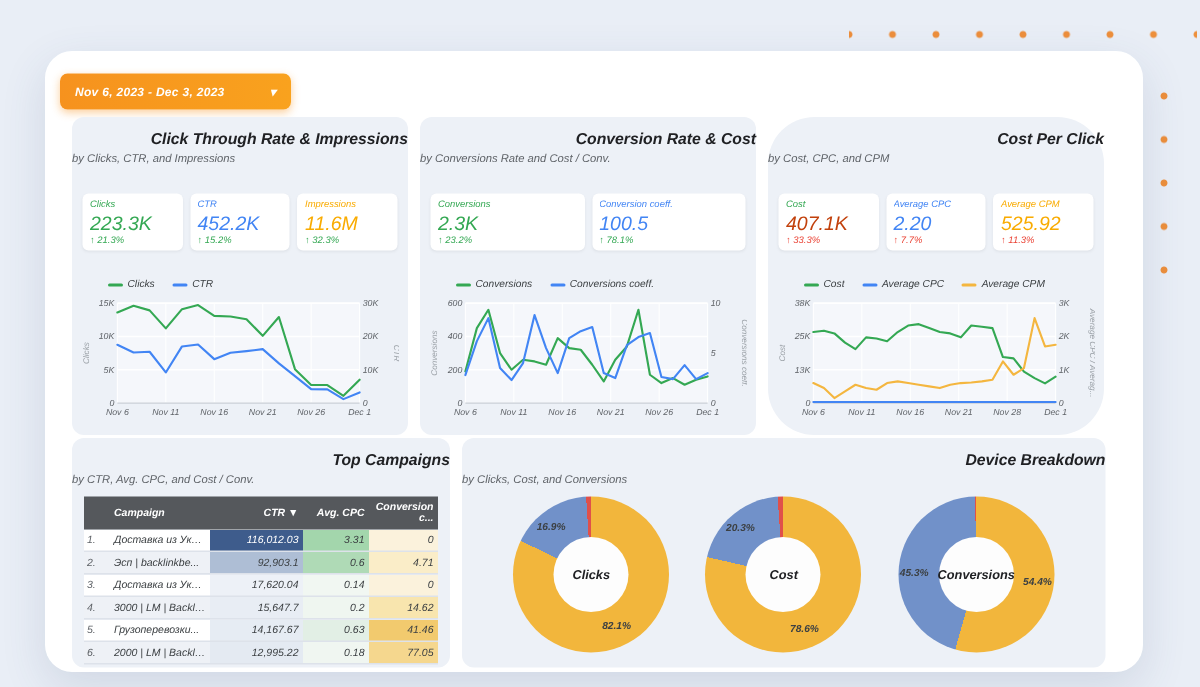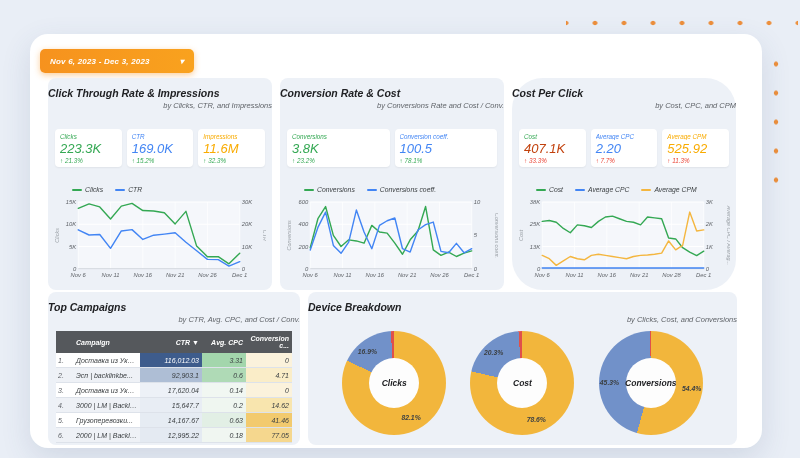--- a/index.html
+++ b/index.html
@@ -24,22 +24,22 @@
   .date-badge span { color:#fff; font-size:8px; font-weight:bold; letter-spacing:.2px; }
   .date-badge .caret { font-size:8px; }
 
   .panel { position:absolute; background:#edf1f7; border-radius:8px; }
   .p1 { left:18px;  top:44px; width:224px; height:212px; }
   .p2 { left:250px; top:44px; width:224px; height:212px; }
   .p3 { left:482px; top:44px; width:224px; height:212px;border-radius:31px; }
   .table-panel  { left:18px;  top:258px; width:252px; height:153px; }
   .device-panel { left:278px; top:258px; width:429px; height:153px; }
 
-  .panel h3 { text-align:left; font-size:10.5px; color:#202124; margin-top:9px; }
-  .panel .sub { text-align:right; font-size:7.5px; color:#5F6368; margin:2px 0 7px; }
+  .panel h3 { text-align:right; font-size:10.5px; color:#202124; margin-top:9px; }
+  .panel .sub { text-align:left; font-size:7.5px; color:#5F6368; margin:2px 0 7px; }
 
   .cards { display:flex; gap:5px; padding:12px 7px; }
   .score { flex:1; background:#fff; border-radius:4px; padding:4px 5px 3px;
     box-shadow:0 1px 2px rgba(0,0,0,.06); }
   .slabel { font-size:6.3px; white-space:nowrap; overflow:hidden; }
   .sval { font-size:13px; font-weight:500; margin-top:1px; }
   .sdelta { font-size:6.3px; margin-top:1px; }
 
   .chart { padding:5px 6px 0; }
   .legend { display:flex; gap:12px; margin:2px 0 0 18px; }
@@ -87,21 +87,21 @@
     <h3>Click Through Rate &amp; Impressions</h3>
     <p class="sub">by Clicks, CTR, and Impressions</p>
     <div class="cards">
         <div class="score">
          <div class="slabel" style="color:#34A853">Clicks</div>
          <div class="sval" style="color:#34A853">223.3K</div>
          <div class="sdelta" style="color:#34A853">↑ 21.3%</div>
        </div>
         <div class="score">
          <div class="slabel" style="color:#4285F4">CTR</div>
-         <div class="sval" style="color:#4285F4">169.0K</div>
+         <div class="sval" style="color:#4285F4">452.2K</div>
          <div class="sdelta" style="color:#34A853">↑ 15.2%</div>
        </div>
         <div class="score">
          <div class="slabel" style="color:#F9AB00">Impressions</div>
          <div class="sval" style="color:#F9AB00">11.6M</div>
          <div class="sdelta" style="color:#34A853">↑ 32.3%</div>
        </div>
       </div>
     <div class="chart">
       <div class="legend">
@@ -144,21 +144,21 @@
         </div>
     </div>
   </section>
 
   <section class="panel p2">
     <h3>Conversion Rate &amp; Cost</h3>
     <p class="sub">by Conversions Rate and Cost / Conv.</p>
     <div class="cards">
         <div class="score">
          <div class="slabel" style="color:#34A853">Conversions</div>
-         <div class="sval" style="color:#34A853">3.8K</div>
+         <div class="sval" style="color:#34A853">2.3K</div>
          <div class="sdelta" style="color:#34A853">↑ 23.2%</div>
        </div>
         <div class="score">
          <div class="slabel" style="color:#4285F4">Conversion coeff.</div>
          <div class="sval" style="color:#4285F4">100.5</div>
          <div class="sdelta" style="color:#34A853">↑ 78.1%</div>
        </div>
       </div>
     <div class="chart">
       <div class="legend">

